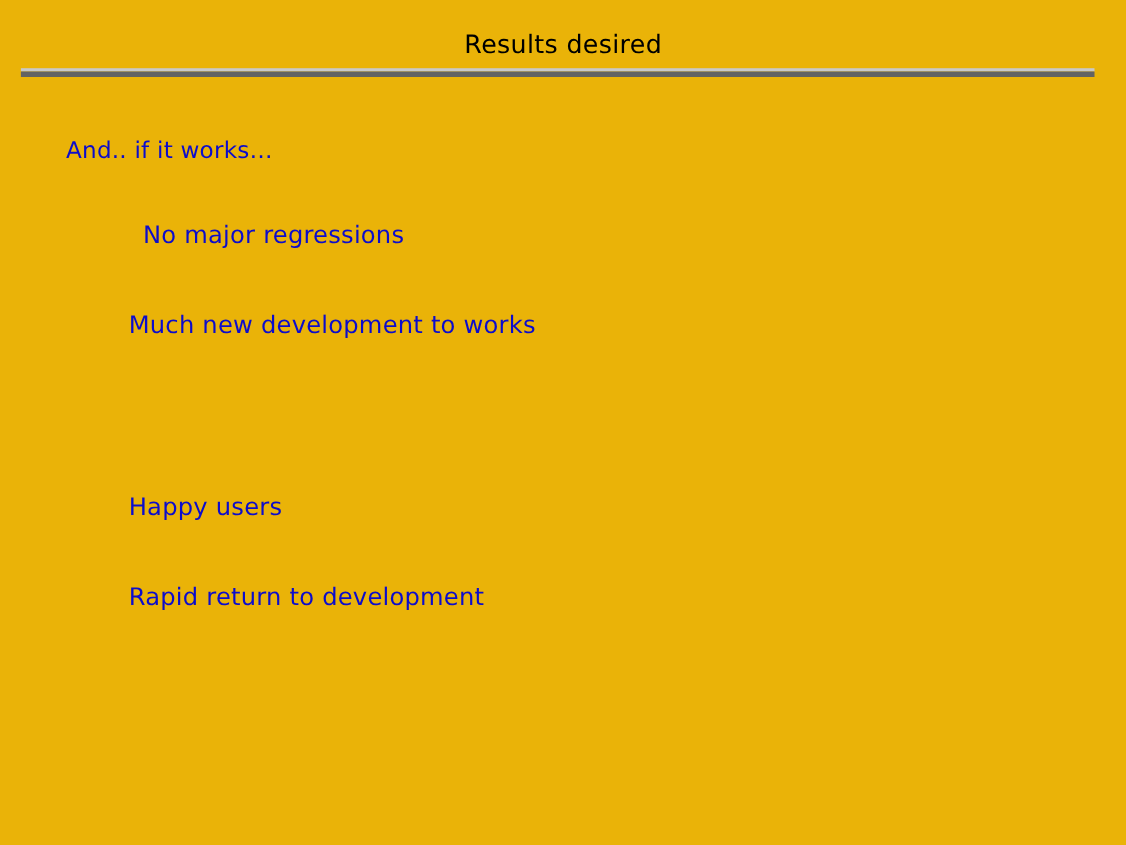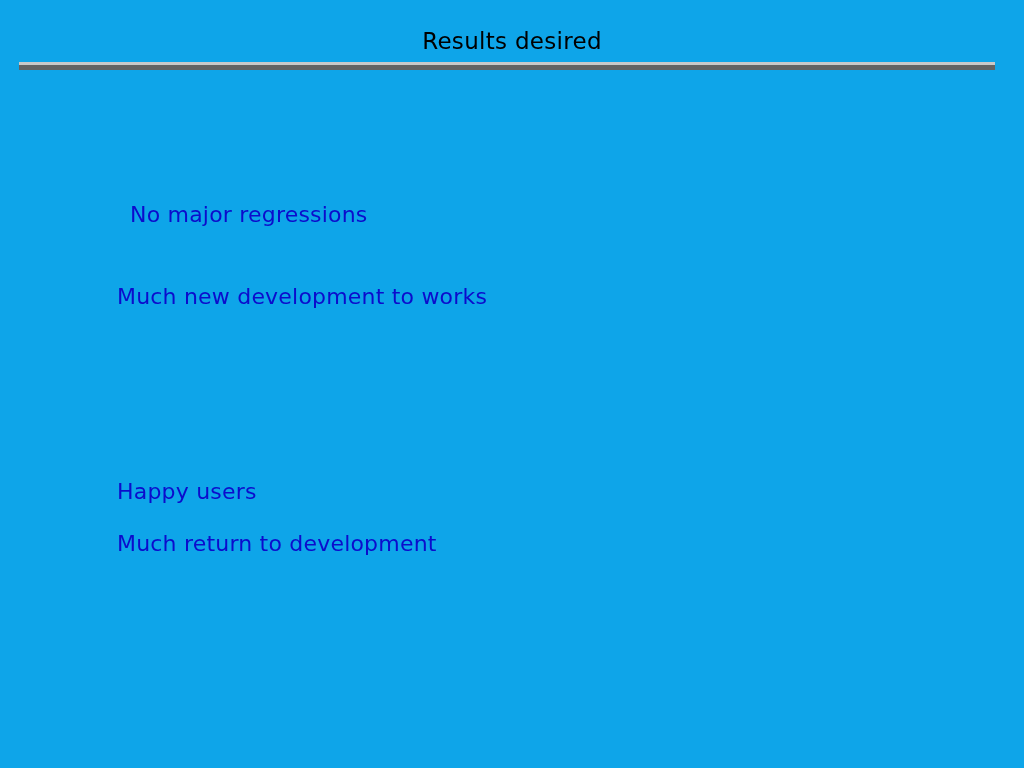--- a/index.html
+++ b/index.html
@@ -16,21 +16,21 @@
     font-family: "DejaVu Sans", "Liberation Sans", sans-serif;
     -webkit-font-smoothing: antialiased;
   }
 
   #slide {
     position: absolute;
     left: 0;
     top: 0;
     width: 1024px;
     height: 768px;
-    background: #0ea5e9;
+    background: #eab308;
   }
 
   
   #slide-title {
     position: absolute;
     left: 0;
     top: 27px;
     width: 1024px;
     text-align: center;
     color: #000000;
@@ -85,38 +85,39 @@
     font-size: 21px;
   }
 
   .sub-item {
     left: 117px;
     font-size: 22px;
   }
   .sub-item.i0 { top: 201px; margin-left: 13px; }
   .sub-item.i1 { top: 283px; }
   .sub-item.i2 { top: 366px; }
-  .sub-item.i3 { top: 448px; margin-top: 30px; }
+  .sub-item.i3 { top: 448px; }
   .sub-item.i4 { top: 530px; }
 </style>
 </head>
 <body>
 
 <div id="slide">
 
   <div id="slide-title">Results desired</div>
 
   <div id="title-divider">
     <div class="rule-light"></div>
     <div class="rule-dark"></div>
   </div>
 
+  <div id="lead-line" class="body-line">And.. if it works…</div>
 
   <div class="body-line sub-item i0">No major regressions</div>
 
   <div class="body-line sub-item i1">Much new development to works</div>
 
 
   <div class="body-line sub-item i3">Happy users</div>
 
-  <div class="body-line sub-item i4">Much return to development</div>
+  <div class="body-line sub-item i4">Rapid return to development</div>
 
 </div>
 
 </body></html>

